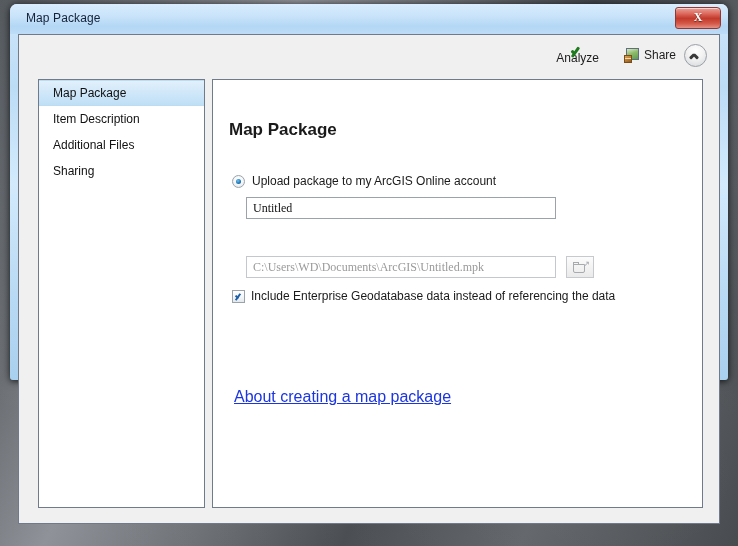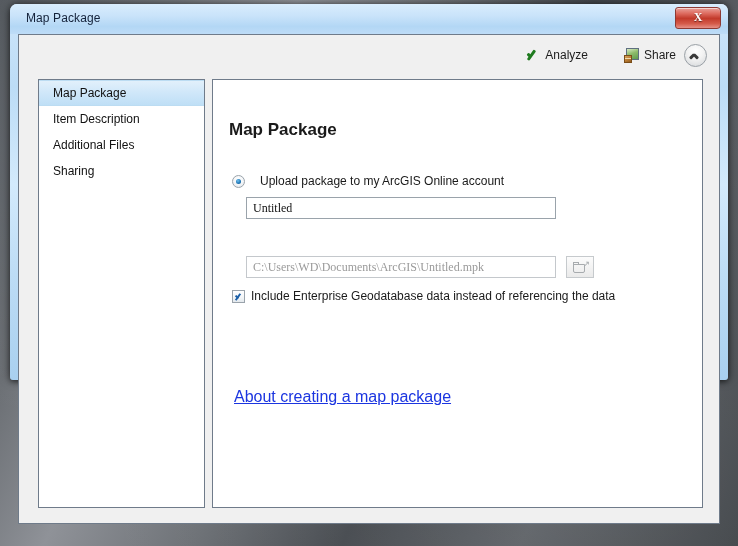--- a/index.html
+++ b/index.html
@@ -112,21 +112,21 @@
     top: 10px;
     height: 20px;
     display: flex;
     align-items: center;
     gap: 4px;
     font-size: 12px;
     color: #1d1d1d;
     cursor: pointer;
     white-space: nowrap;
   }
-  #tool-analyze { right: 131px; }
+  #tool-analyze { right: 120px; flex-direction: column; }
   #tool-share   { right: 43px; }
 
   .check-icon {
     width: 15px; height: 15px;
     display: inline-block;
     position: relative;
   }
   .check-icon:before {
     content: "";
     position: absolute;
@@ -251,21 +251,21 @@
     font-weight: bold;
     color: #1a1a1a;
   }
 
   
   .radio-row {
     position: absolute;
     left: 19px;
     display: flex;
     align-items: center;
-    gap: 15px;
+    gap: 7px;
     font-size: 12px;
     color: #1a1a1a;
     cursor: pointer;
     white-space: nowrap;
   }
   #row-upload { top: 94px; }
   #row-save   { top: 154px; }
   #row-save .radio-label { color: #1a1a1a; }
 
   .radio {

